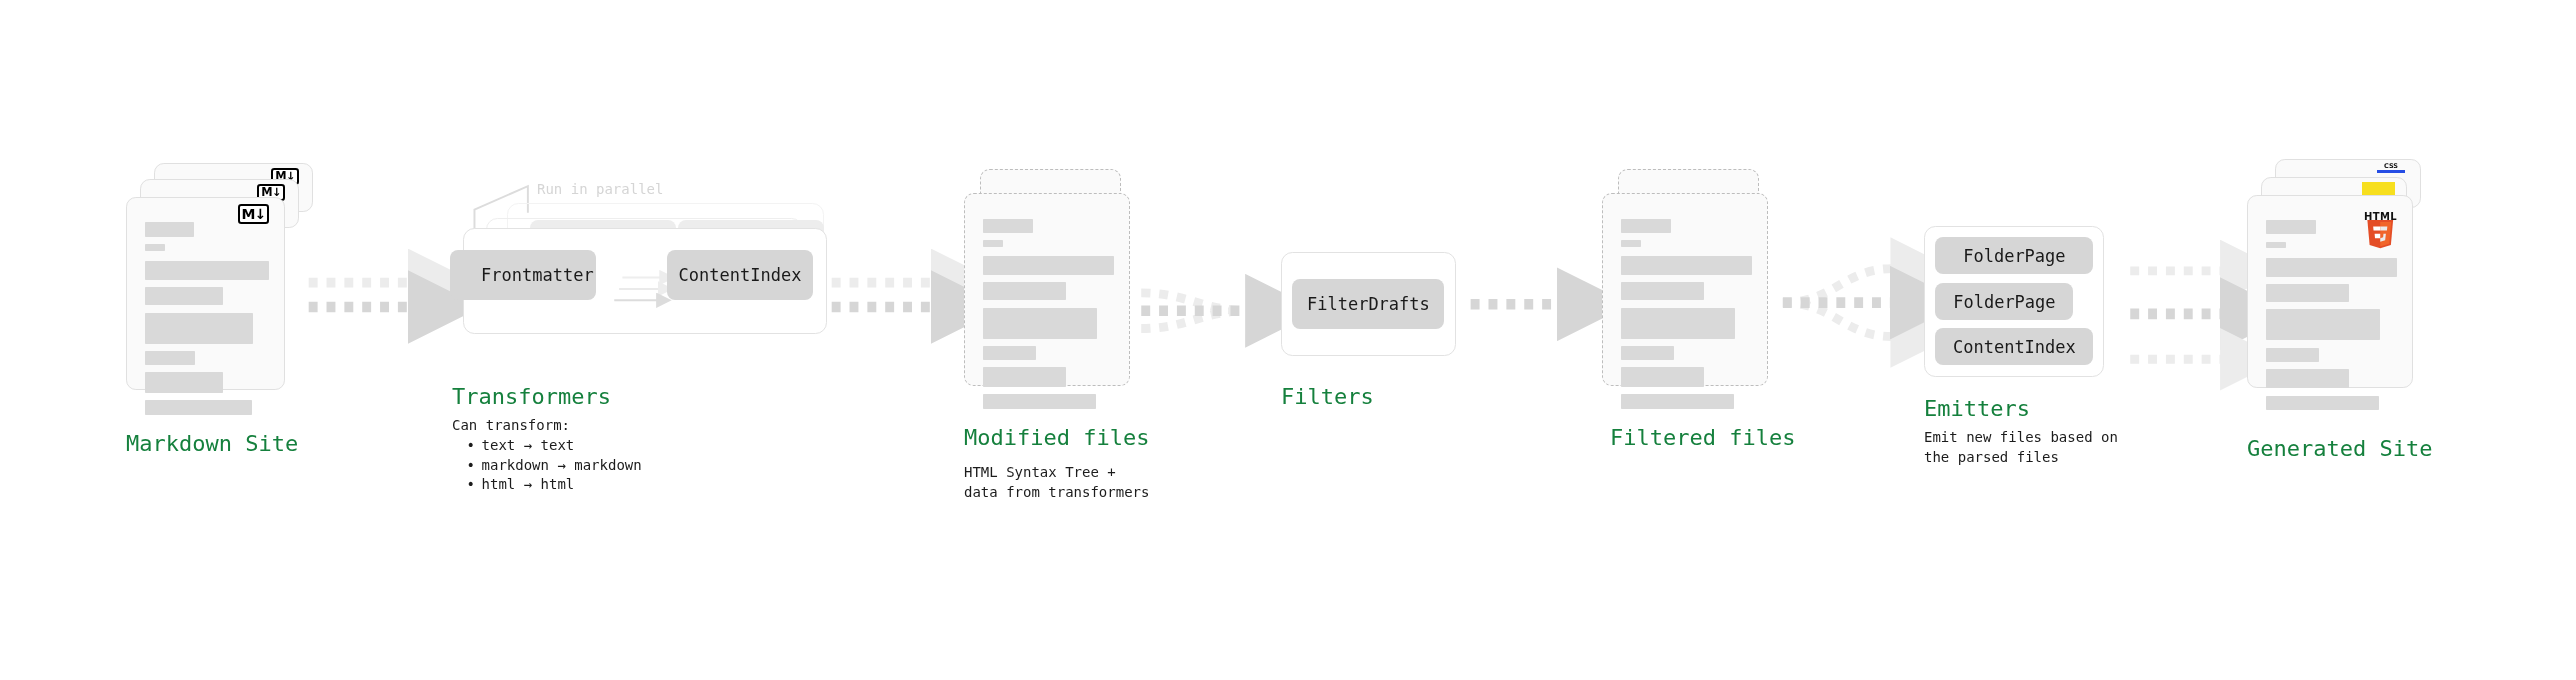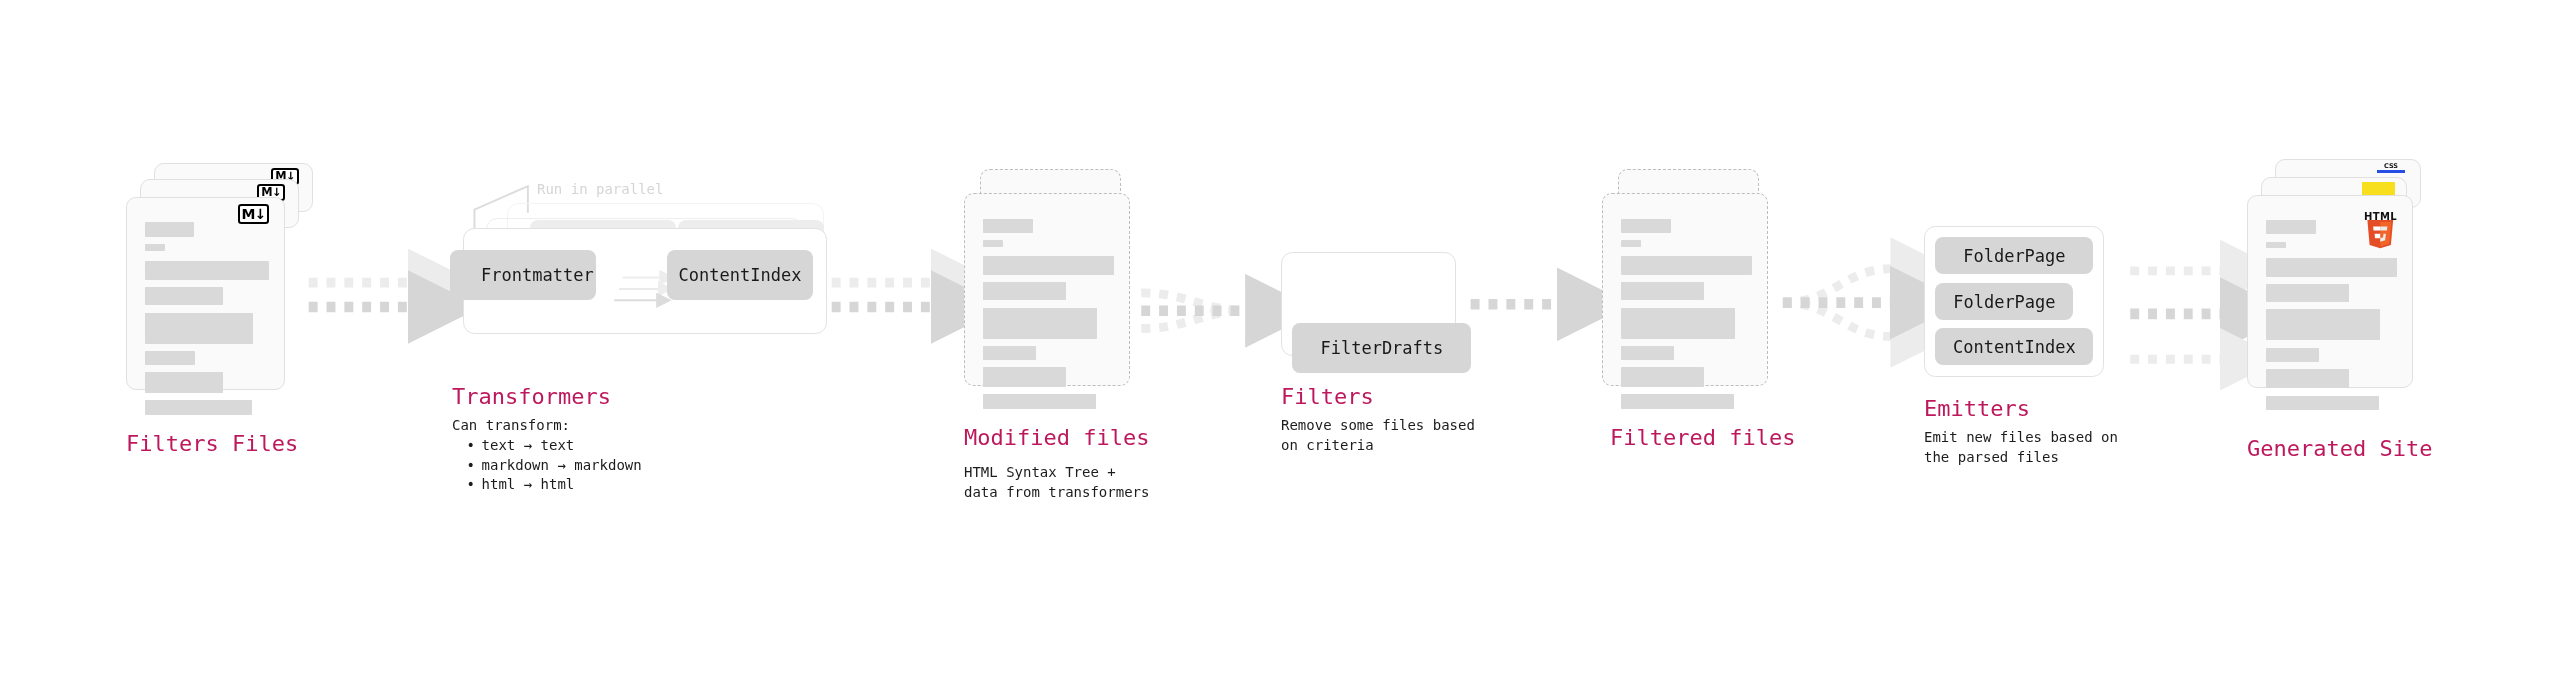--- a/index.html
+++ b/index.html
@@ -117,21 +117,21 @@
     white-space: nowrap;
   }
   .pill.ghost1 { background: #e3e3e3; }
   .pill.ghost2 { background: #ededed; }
 
   
   .title {
     position: absolute;
     font-family: "DejaVu Sans Mono", "Liberation Mono", monospace;
     font-size: 22px;
-    color: #be185d;
+    color: #15803d;
     white-space: nowrap;
     letter-spacing: 0px;
   }
   .caption {
     position: absolute;
     font-family: "DejaVu Sans Mono", "Liberation Mono", monospace;
     font-size: 14px;
     line-height: 19.5px;
     color: #1c1c1c;
     white-space: pre;
@@ -206,21 +206,21 @@
         <div class="doc-line" style="width:40%; height:14px;"></div>
         <div class="doc-line" style="width:63%; height:20.3px;"></div>
         <div class="doc-line" style="width:86%; height:15.4px;"></div>
       </div>
     </div>
     <div class="badge md-badge" style="left:112px; top:41px;">
       <span>M</span>↓
     </div>
   </div>
 
-  <div class="title" style="left:126px; top:431px;">Filters Files</div>
+  <div class="title" style="left:126px; top:431px;">Markdown Site</div>
 
   <svg class="arrow-svg" style="left:307px; top:268px;" width="138" height="73" viewBox="0 0 170 90">
     <line x1="2" y1="18" x2="128" y2="18" stroke="#ececec" stroke-width="12" stroke-dasharray="11 11" marker-end="url(#ahf)"></line>
     <line x1="2" y1="48" x2="128" y2="48" stroke="#d6d6d6" stroke-width="13" stroke-dasharray="11 11" marker-end="url(#ah)"></line>
   </svg>
 
   <div class="node" style="left:452px; top:187px; width:382px; height:175px;">
 
     <svg class="arrow-svg" style="left:16.3px; top:-4.9px;" width="89" height="73" viewBox="0 0 110 90">
       <path d="M 8 78 L 8 34 L 74 5 L 74 38" fill="none" stroke="#dcdcdc" stroke-width="2.4"></path>
@@ -283,26 +283,24 @@
 data from transformers</div>
 
   <svg class="arrow-svg" style="left:1138px; top:252px;" width="146" height="98" viewBox="0 0 180 120">
     <path d="M 4 50 C 60 50, 80 72, 136 72" fill="none" stroke="#ececec" stroke-width="11" stroke-dasharray="11 11"></path>
     <path d="M 4 94 C 60 94, 80 72, 136 72" fill="none" stroke="#ececec" stroke-width="11" stroke-dasharray="11 11"></path>
     <line x1="4" y1="72" x2="136" y2="72" stroke="#d6d6d6" stroke-width="13" stroke-dasharray="11 11" marker-end="url(#ah)"></line>
   </svg>
 
   <div class="node" style="left:1281px; top:252px; width:179px; height:114px;">
     <div class="stage-box" style="left:0px; top:0px; width:175px; height:104px;"></div>
-    <div class="pill" style="left:11.4px; top:27px; width:179px; height:50px;margin-top:44px;">FilterDrafts</div>
+    <div class="pill" style="left:11.4px; top:27px; width:152px; height:50px;">FilterDrafts</div>
   </div>
 
   <div class="title" style="left:1281px; top:384px;">Filters</div>
-  <div class="caption" style="left:1281px; top:416px;">Remove some files based
-on criteria</div>
 
   <svg class="arrow-svg" style="left:1469px; top:288px;" width="130" height="57" viewBox="0 0 160 70">
     <line x1="2" y1="20" x2="112" y2="20" stroke="#d6d6d6" stroke-width="13" stroke-dasharray="11 11" marker-end="url(#ah)"></line>
   </svg>
 
   <div class="doc-stack" style="left:1602px; top:169px; width:171px; height:260px;">
     <div class="doc-card dashed" style="left:16.3px; top:0px; width:141px; height:49px;"></div>
     <div class="doc-card dashed" style="left:0px; top:24.4px; width:166px; height:193px;">
       <div class="doc-lines">
         <div class="doc-line" style="width:50px; height:14px;"></div>

